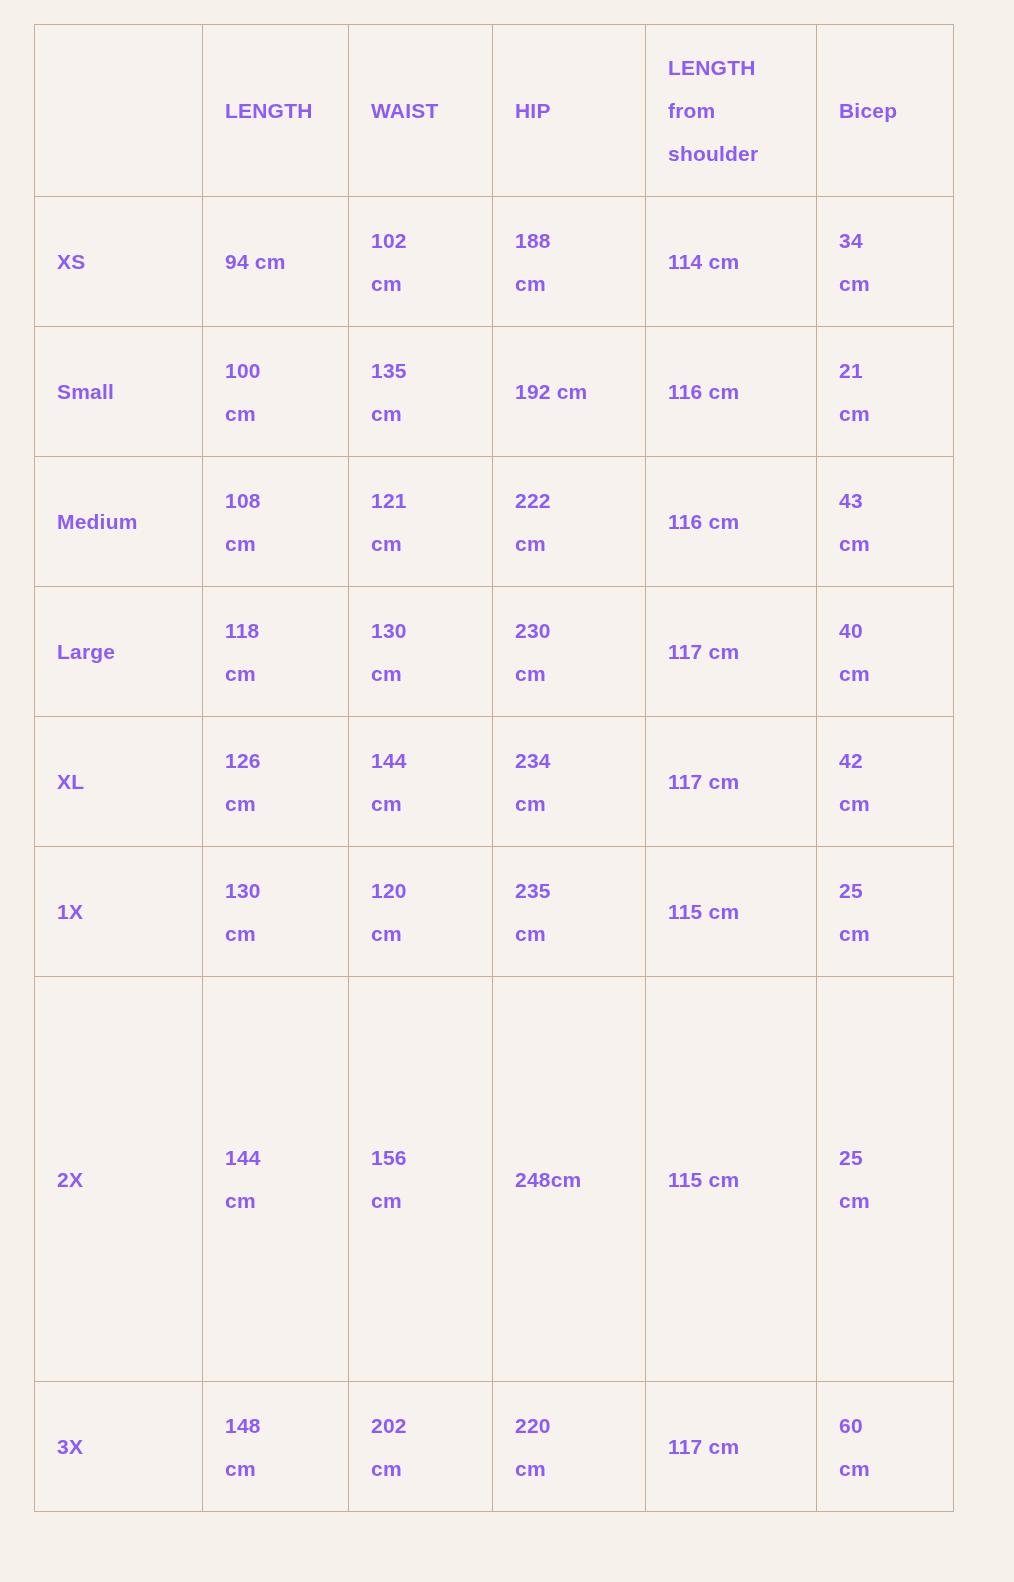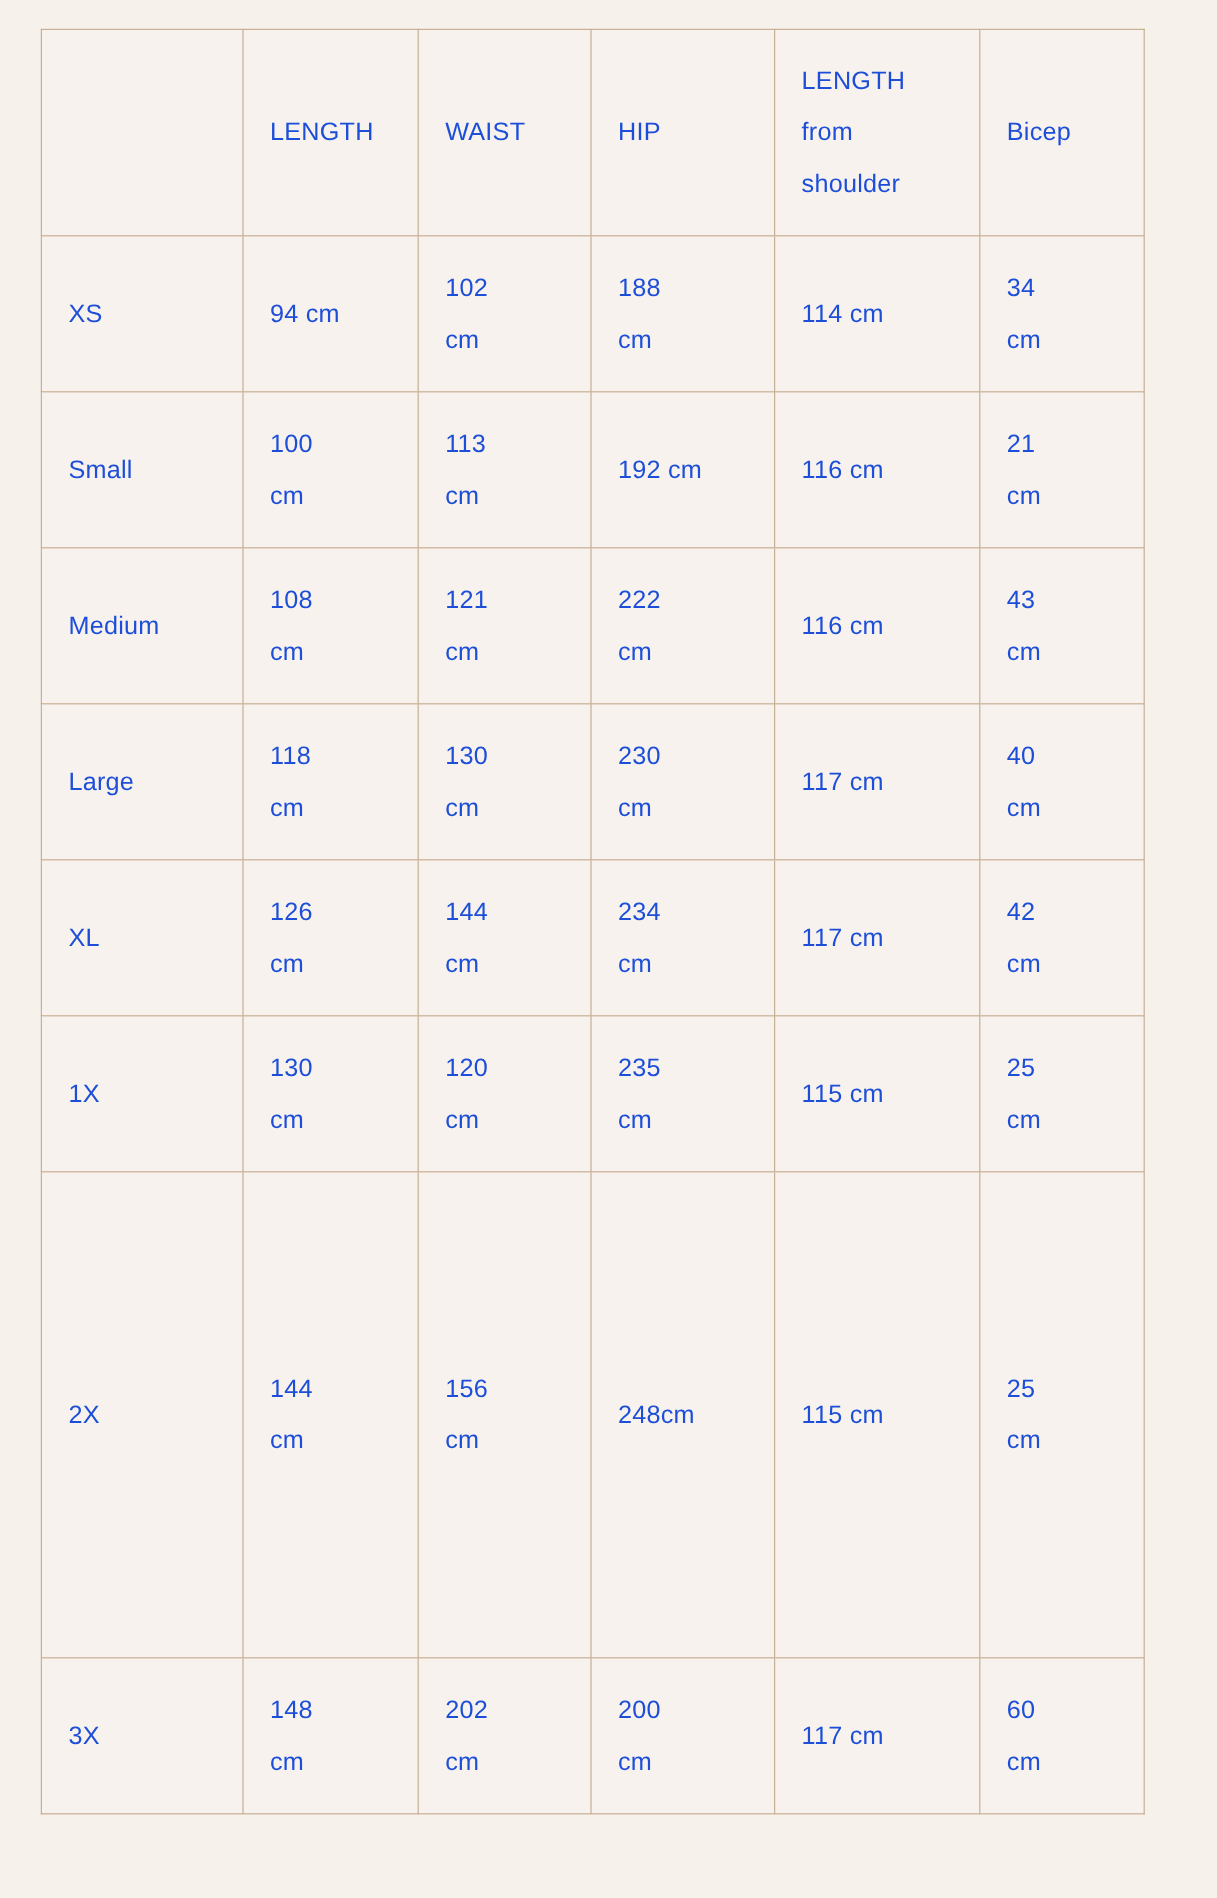--- a/index.html
+++ b/index.html
@@ -34,24 +34,24 @@
     background: #f7f2ed;
   }
 
   .size-table td,
   .size-table th {
     border: 1px solid #c8ae93;
     background: #f7f2ed;
     padding: 0 22px;
     text-align: left;
     vertical-align: middle;
-    font-weight: normal;
+    font-weight: bold;
     font-size: 21px;
     line-height: 43px;
-    color: #1d4ed8;
+    color: #8b5cf6;
     letter-spacing: 0.2px;
     box-sizing: border-box;
   }
 
   
   .col-size   { width: 168px; }
   .col-chest  { width: 146px; }
   .col-waist  { width: 144px; }
   .col-hip    { width: 153px; }
   .col-length { width: 171px; }
@@ -155,21 +155,21 @@
             </span>
           </td>
           <td>
             <span class="cell-lines">
               <span class="line">100</span>
               <span class="line">cm</span>
             </span>
           </td>
           <td>
             <span class="cell-lines">
-              <span class="line">113</span>
+              <span class="line">135</span>
               <span class="line">cm</span>
             </span>
           </td>
           <td>
             <span class="cell-lines">
               <span class="line">192 cm</span>
             </span>
           </td>
           <td>
             <span class="cell-lines">
@@ -375,21 +375,21 @@
             </span>
           </td>
           <td>
             <span class="cell-lines">
               <span class="line">202</span>
               <span class="line">cm</span>
             </span>
           </td>
           <td>
             <span class="cell-lines">
-              <span class="line">200</span>
+              <span class="line">220</span>
               <span class="line">cm</span>
             </span>
           </td>
           <td>
             <span class="cell-lines">
               <span class="line">117 cm</span>
             </span>
           </td>
           <td>
             <span class="cell-lines">

